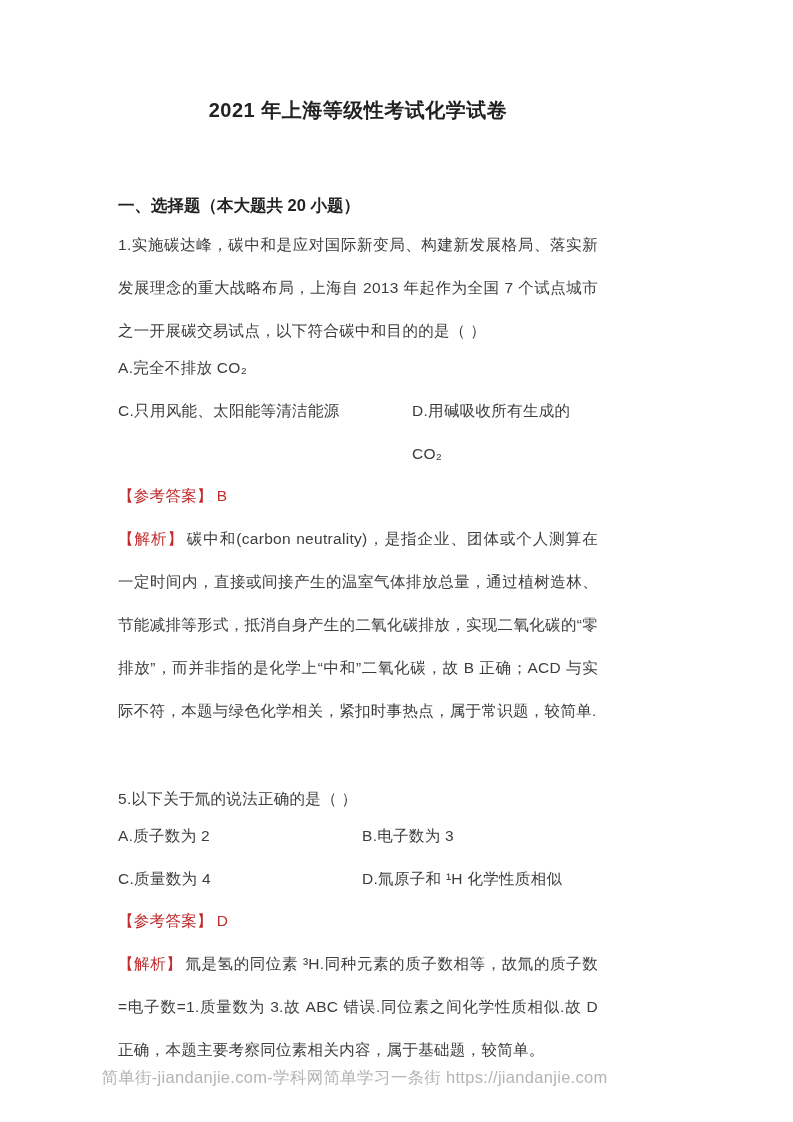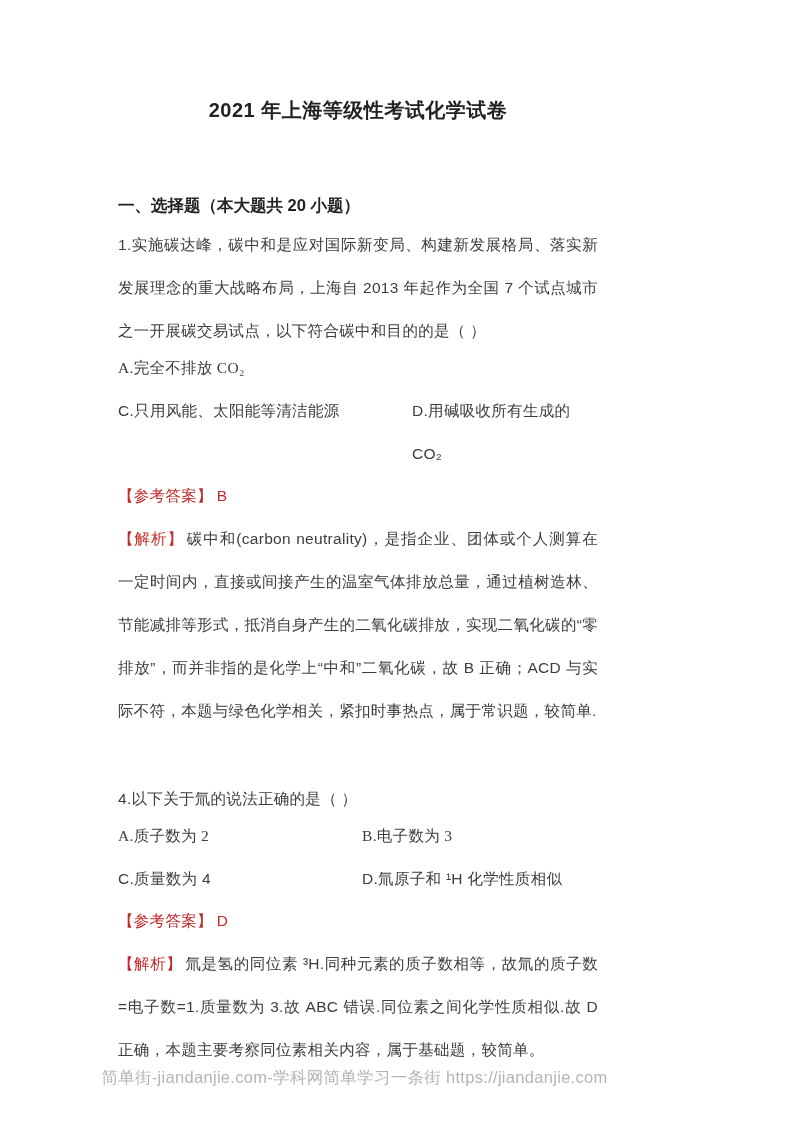--- a/index.html
+++ b/index.html
@@ -38,21 +38,21 @@
     line-height: 43px;
     text-align: justify;
     letter-spacing: 0.3px;
   }
   .opts {
     display: flex;
     font-size: 15.5px;
     line-height: 43px;
     letter-spacing: 0.3px;
   }
-  .opts.first { margin-top: -6px; font-family: Liberation Serif, serif; }
+  .opts.first { margin-top: -6px; }
   .q1 .opt-col1 { width: 294px; flex: 0 0 294px; }
   .q2 .opt-col1 { width: 244px; flex: 0 0 244px; }
   .answer-line {
     margin-top: -1px !important;
     font-size: 15.5px;
     line-height: 43px;
     color: #c02b2b;
     letter-spacing: 0.3px;
   }
   .answer-value { margin-left: 4px; }
@@ -91,21 +91,21 @@
       </div>
       <p class="answer-line">
         <span>【参考答案】</span><span class="answer-value">B</span>
       </p>
       <p class="analysis">
         <span class="analysis-label">【解析】</span><span>碳中和(carbon neutrality)，是指企业、团体或个人测算在一定时间内，直接或间接产生的温室气体排放总量，通过植树造林、节能减排等形式，抵消自身产生的二氧化碳排放，实现二氧化碳的“零排放”，而并非指的是化学上“中和”二氧化碳，故 B 正确；ACD 与实际不符，本题与绿色化学相关，紧扣时事热点，属于常识题，较简单.</span>
       </p>
     </section>
 
     <section class="question q2">
-      <p class="stem">4.以下关于氚的说法正确的是（       ）</p>
+      <p class="stem">5.以下关于氚的说法正确的是（       ）</p>
       <div class="opts first">
         <span class="opt opt-col1">A.质子数为 2</span>
         <span class="opt">B.电子数为 3</span>
       </div>
       <div class="opts">
         <span class="opt opt-col1">C.质量数为 4</span>
         <span class="opt">D.氚原子和 ¹H 化学性质相似</span>
       </div>
       <p class="answer-line">
         <span>【参考答案】</span><span class="answer-value">D</span>

